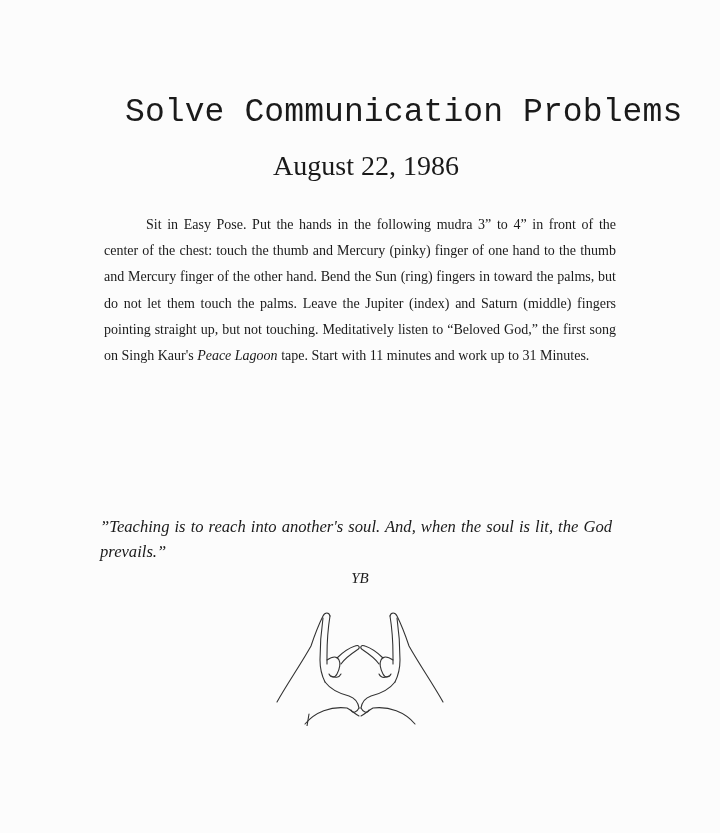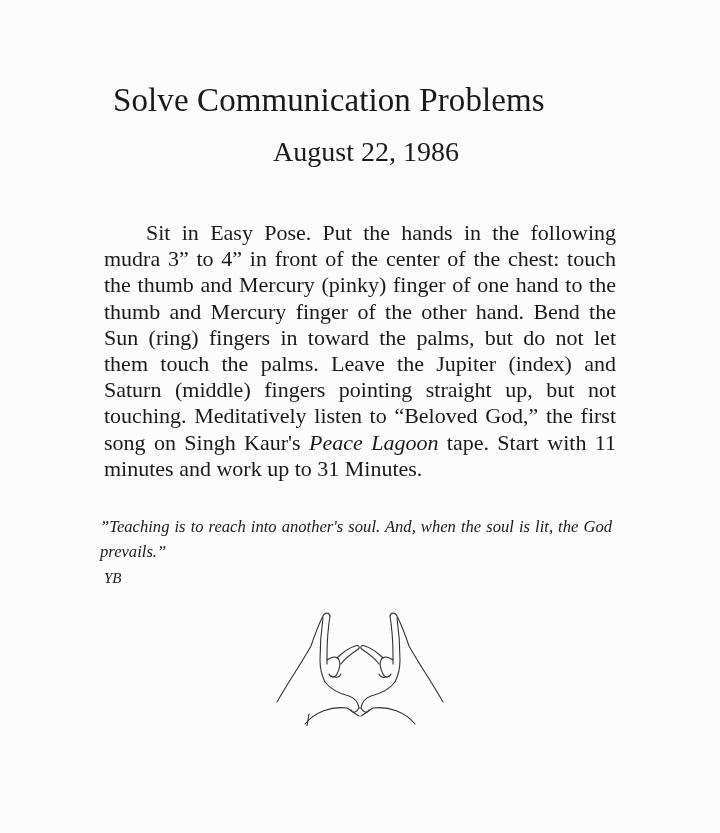--- a/index.html
+++ b/index.html
@@ -2,45 +2,45 @@
 <html><head>
 <meta charset="utf-8">
 <style>
   html, body { margin:0; padding:0; }
   body {
     width:720px; height:833px; background:#fcfcfc; color:#1a1a1a;
     font-family:"DejaVu Serif", "Liberation Serif", serif;
     position:relative; overflow:hidden;
   }
   .title {
-    position:absolute; left:109px; top:78px; margin:4px;
-    font-family:Liberation Serif, serif; font-weight:normal;
+    position:absolute; left:109px; top:78px; margin:16px;
+    font-family:Liberation Mono, monospace; font-weight:normal;
     font-size:33px; letter-spacing:0.1px; white-space:nowrap;
   }
   .date {
-    position:absolute; left:0; width:720px; top:136px; margin:0; text-align:center;
+    position:absolute; left:0; width:720px; top:150px; margin:0; text-align:center;
     font-family:"Liberation Serif", serif; font-weight:normal; font-size:28px;
     padding-left:12px; box-sizing:border-box;
   }
   .body {
-    position:absolute; left:104px; width:512px; top:220px;
-    font-family:"Liberation Serif", serif; font-size:22px; line-height:26.2px;
+    position:absolute; left:104px; width:512px; top:212px;
+    font-family:"Liberation Serif", serif; font-size:14px; line-height:26.2px;
     text-align:justify;
   }
   .body p { margin:0; }
   .p1 { text-indent:42px; }
   .p2 { text-indent:18px; }
   .quote {
     position:absolute; left:100px; width:512px; top:514px;
     font-family:"Liberation Serif", serif; font-style:italic;
     font-size:16.6px; line-height:25px; text-align:justify;
     text-align-last:left;
   }
   .author {
-    position:absolute; left:104px; width:512px; top:570px; text-align:left;
+    position:absolute; left:104px; width:512px; top:570px; text-align:center;
     font-family:"Liberation Serif", serif; font-style:italic; font-size:15px;
   }
   .figure { position:absolute; left:275px; top:604px; width:170px; height:122px; }
   .figure svg { width:100%; height:100%; }
 </style>
 </head>
 <body>
 
 <h1 class="title">Solve Communication Problems</h1>
 <h2 class="date">August 22, 1986</h2>

